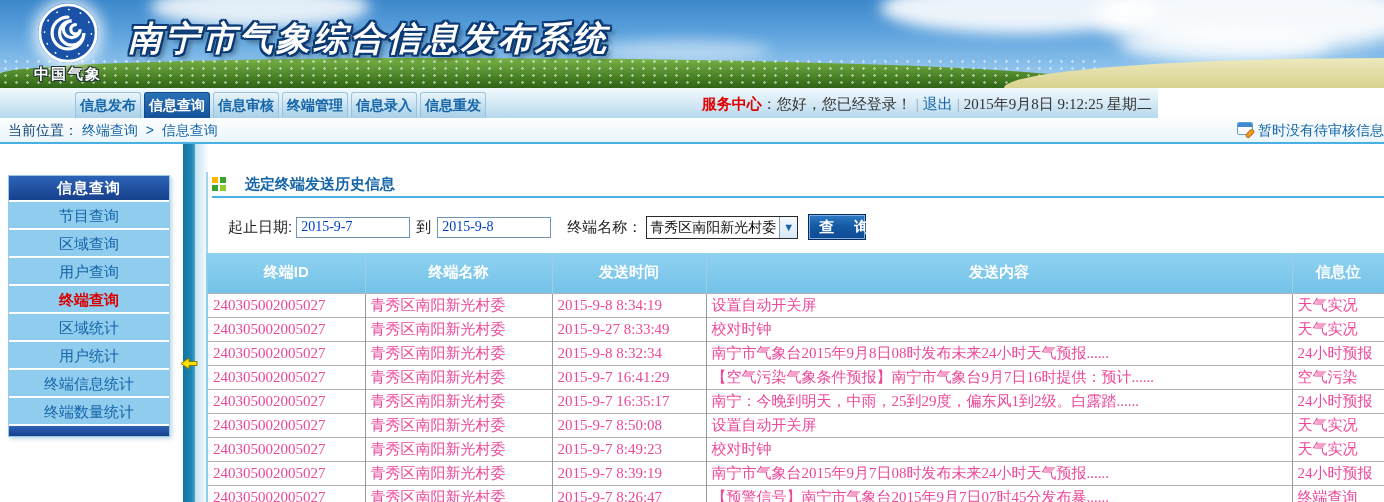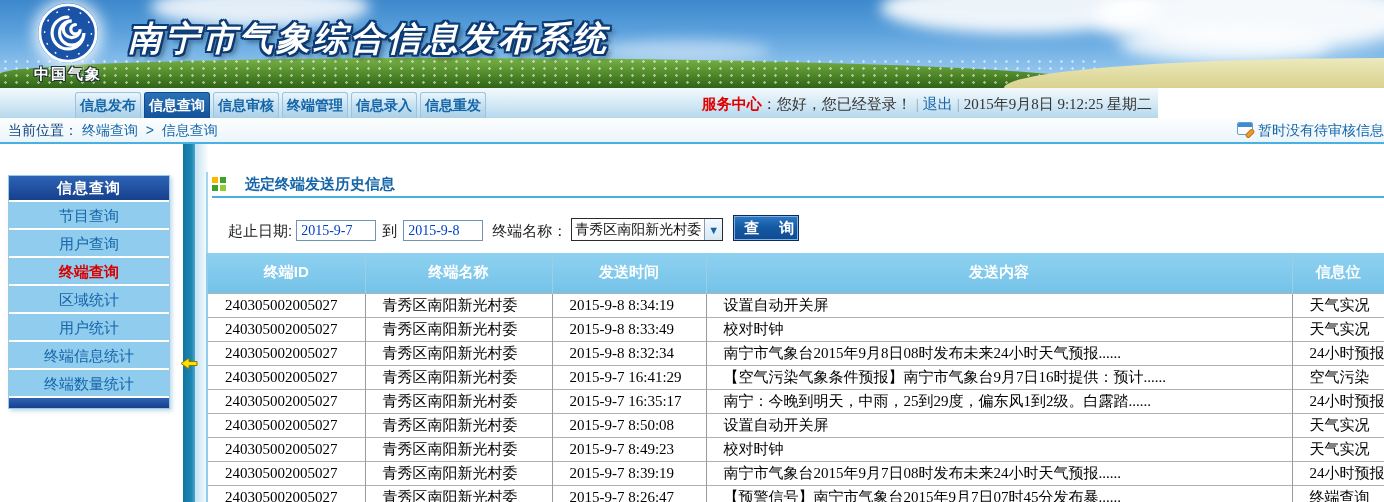--- a/index.html
+++ b/index.html
@@ -97,49 +97,49 @@
     gap:2px; }
   .grid-icon i { display:block; }
   .grid-icon .q1 { background:#ffb400; }
   .grid-icon .q2 { background:#3aa32a; }
   .grid-icon .q3 { background:#3aa32a; }
   .grid-icon .q4 { background:#8fce2e; }
   .panel-title-text { font-size:15px; font-weight:bold; color:#1565a8; }
 
   
   .query-form { position:absolute; left:228px; top:213px; height:28px; display:flex;
-    align-items:flex-end; font-size:15px; color:#1b1b1b; white-space:nowrap; }
+    align-items:center; font-size:15px; color:#1b1b1b; white-space:nowrap; }
   .query-form .lbl { margin-right:4px; }
-  .date-input { width:80px; height:21px; border:1px solid #6f93b4; padding:1px 4px;
+  .date-input { width:114px; height:21px; border:1px solid #6f93b4; padding:1px 4px;
     font-size:14px; color:#0040c8; font-family:"Liberation Serif","DejaVu Serif",serif;
     background:#fff; }
   .to-label { margin:0 6px; }
   .select-box { display:flex; width:152px; height:23px; border:1px solid #2a2a2a;
     background:#fff; margin-right:10px; cursor:pointer; align-items:stretch; }
   .select-value { flex:1; font-size:14px; line-height:21px; padding-left:3px; color:#111;
     overflow:hidden; white-space:nowrap; }
   .select-arrow { width:18px; border-left:1px solid #7f9db9; display:flex; align-items:center;
     justify-content:center; background:linear-gradient(180deg,#f4f9fd,#d7e8f4);
     color:#1565a8; font-size:11px; font-weight:bold; }
-  .query-btn { width:66px; height:26px; color:#fff; font-size:15px; font-weight:bold;
+  .query-btn { width:58px; height:26px; color:#fff; font-size:15px; font-weight:bold;
     letter-spacing:8px; padding-left:10px; cursor:pointer; border:1px solid #0a2a5a;
     background:linear-gradient(180deg,#2f79c4 0%,#155aa4 45%,#0f4a92 100%);
     box-shadow:inset 0 0 0 1px #7fb2e4; }
 
   
   .table-wrap { position:absolute; left:206px; top:253px; width:1178px;
     border-left:2px solid #8fccee; border-bottom:2px solid #8fccee; }
   table.hist { width:1176px; border-collapse:collapse; table-layout:fixed;
     font-family:"Liberation Serif","DejaVu Serif",serif; }
   table.hist th { height:40px; background:linear-gradient(180deg,#8ed1f0,#74c2e8);
     color:#fff; font-size:15px; font-weight:bold; text-align:center;
     border-right:1px solid #9fcde4; font-family:"Liberation Sans",sans-serif; }
   table.hist th:last-child { border-right:none; }
   table.hist td { height:24px; border-top:1px solid #b2b2b2; border-right:1px solid #9a9a9a;
-    padding:0 17px; font-size:15px; color:#000000; white-space:nowrap; overflow:hidden;
+    padding:0 5px; font-size:15px; color:#ec4899; white-space:nowrap; overflow:hidden;
     background:#fff; }
   table.hist td:last-child { border-right:none; }
 </style>
 </head>
 <body>
 
 <div class="stage">
 
   <div class="header">
     <div class="cloud c1"></div>
@@ -188,20 +188,21 @@
     <div class="notice">
       <span class="doc-icon"></span>
       <span>暂时没有待审核信息</span>
     </div>
   </div>
 
   <div class="sidebar">
     <div class="sidebar-header">信息查询</div>
     <div id="sidebar-items">
         <div class="sidebar-item">节目查询</div>
+        <div class="sidebar-item">区域查询</div>
         <div class="sidebar-item">用户查询</div>
         <div class="sidebar-item active">终端查询</div>
         <div class="sidebar-item">区域统计</div>
         <div class="sidebar-item">用户统计</div>
         <div class="sidebar-item">终端信息统计</div>
         <div class="sidebar-item">终端数量统计</div>
       </div>
     <div class="sidebar-footer"></div>
   </div>
 
@@ -222,21 +223,21 @@
         <i class="q4"></i>
     </span>
     <span class="panel-title-text">选定终端发送历史信息</span>
   </div>
 
   <div class="query-form">
     <span class="lbl">起止日期:</span>
     <input class="date-input" value="2015-9-7" style="">
     <span class="to-label">到</span>
     <input class="date-input" value="2015-9-8" style="">
-    <span class="lbl" style="margin-left:9px">终端名称：</span>
+    <span class="lbl" style="margin-left:16px">终端名称：</span>
     <span class="select-box">
       <span class="select-value">青秀区南阳新光村委</span>
       <span class="select-arrow">▼</span>
     </span>
     <button class="query-btn">查 询</button>
   </div>
 
   <div class="table-wrap">
     <table class="hist">
       <colgroup>
@@ -259,21 +260,21 @@
           <tr>
     <td>240305002005027</td>
     <td>青秀区南阳新光村委</td>
     <td>2015-9-8 8:34:19</td>
     <td>设置自动开关屏</td>
     <td>天气实况</td>
   </tr>
           <tr>
     <td>240305002005027</td>
     <td>青秀区南阳新光村委</td>
-    <td>2015-9-8 8:33:49</td>
+    <td>2015-9-27 8:33:49</td>
     <td>校对时钟</td>
     <td>天气实况</td>
   </tr>
           <tr>
     <td>240305002005027</td>
     <td>青秀区南阳新光村委</td>
     <td>2015-9-8 8:32:34</td>
     <td>南宁市气象台2015年9月8日08时发布未来24小时天气预报......</td>
     <td>24小时预报</td>
   </tr>

